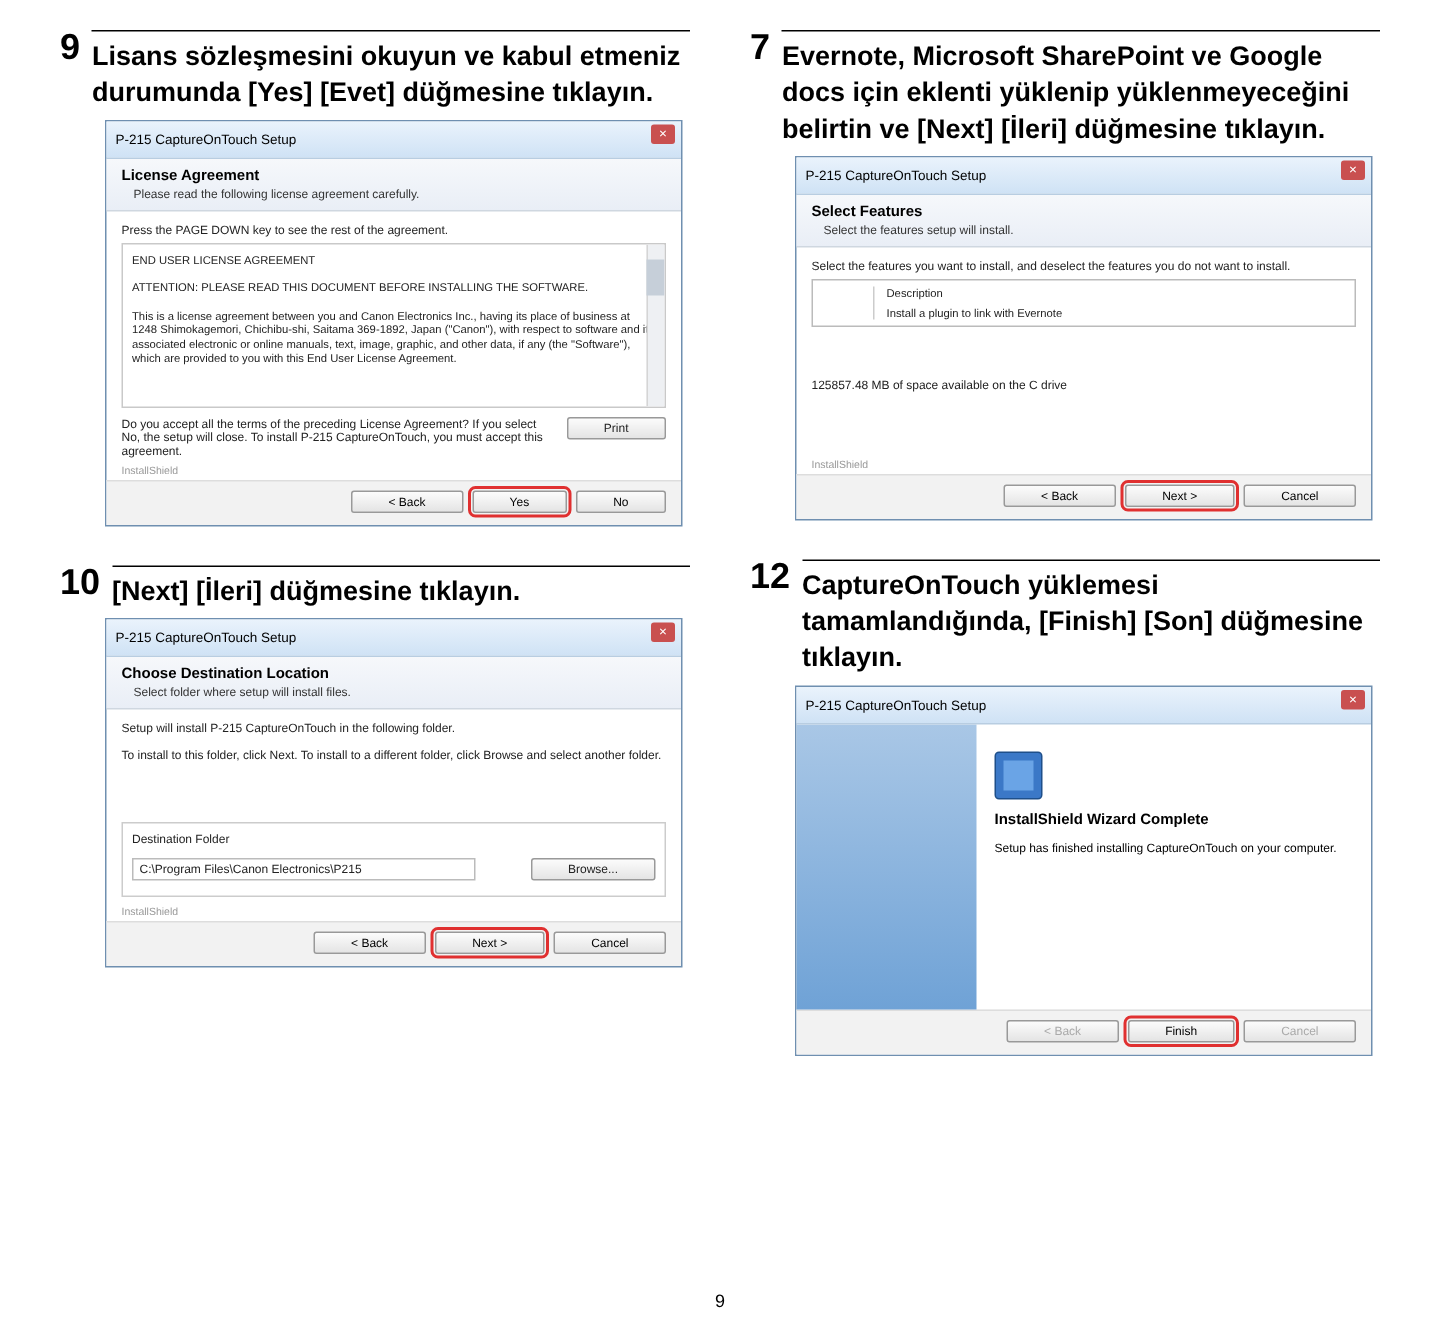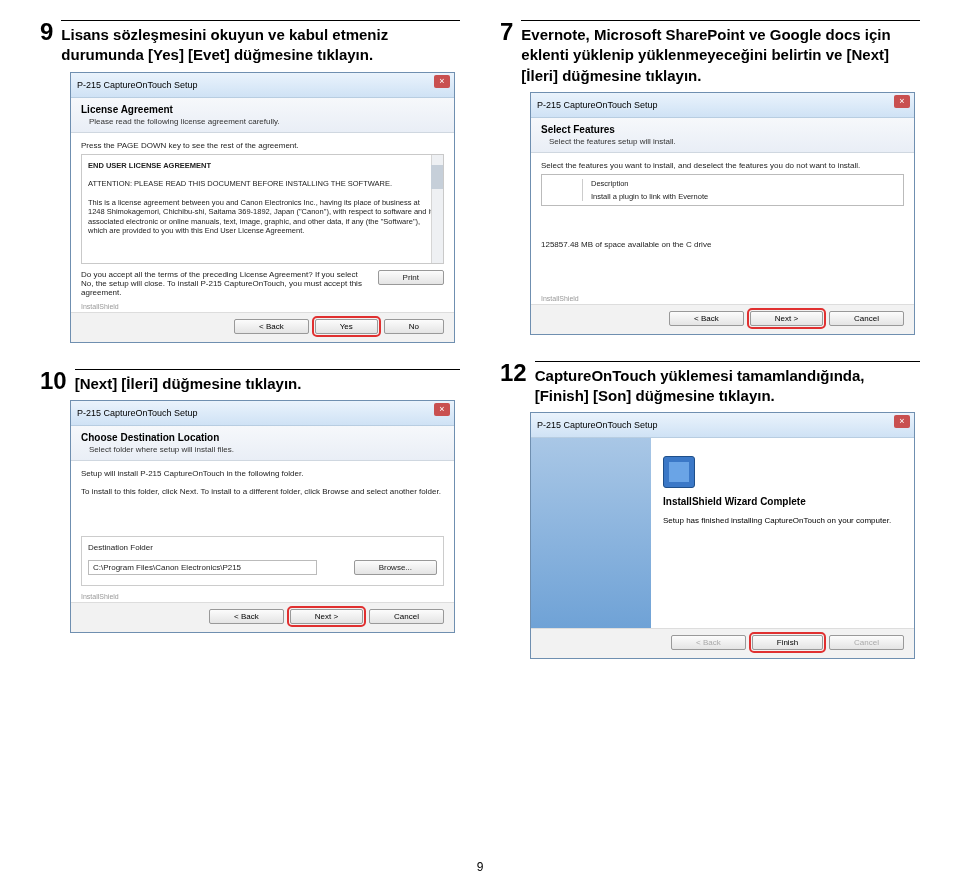--- a/index.html
+++ b/index.html
@@ -21,21 +21,21 @@
     display: flex;
     gap: 8px;
     margin-bottom: 6px;
   }
   .num {
     font-size: 24px;
     font-weight: bold;
     line-height: 1;
   }
   .step-title {
-    font-size: 15px;
+    font-size: 18px;
     font-weight: bold;
     border-top: 1px solid #000;
     flex: 1;
     padding-top: 4px;
     line-height: 1.35;
   }
   .dialog {
     border: 1px solid #6f8fb0;
     width: 385px;
     font-size: 9px;
@@ -153,21 +153,21 @@
         <span>P-215 CaptureOnTouch Setup</span>
         <span class="x">×</span>
       </div>
       <div class="bluebar">
         <div class="h">License Agreement</div>
         <div class="sub">Please read the following license agreement carefully.</div>
       </div>
       <div class="body">
         <div>Press the PAGE DOWN key to see the rest of the agreement.</div>
         <div class="scrollbox">
-          <div style="font-weight:bold">END USER LICENSE AGREEMENT</div><br>
+          <div style="font-weight:normal">END USER LICENSE AGREEMENT</div><br>
           <div>ATTENTION: PLEASE READ THIS DOCUMENT BEFORE INSTALLING THE SOFTWARE.</div><br>
           <div>This is a license agreement between you and Canon Electronics Inc., having its place of business at 1248 Shimokagemori, Chichibu-shi, Saitama 369-1892, Japan ("Canon"), with respect to software and its associated electronic or online manuals, text, image, graphic, and other data, if any (the "Software"), which are provided to you with this End User License Agreement.</div>
           <div class="track">
               <div class="thumb"></div>
             </div>
         </div>
         <div style="display:flex; gap:8px; align-items:flex-start;">
           <div style="flex:1">Do you accept all the terms of the preceding License Agreement? If you select No, the setup will close. To install P-215 CaptureOnTouch, you must accept this agreement.</div>
           <div class="btn">Print</div>
         </div>

